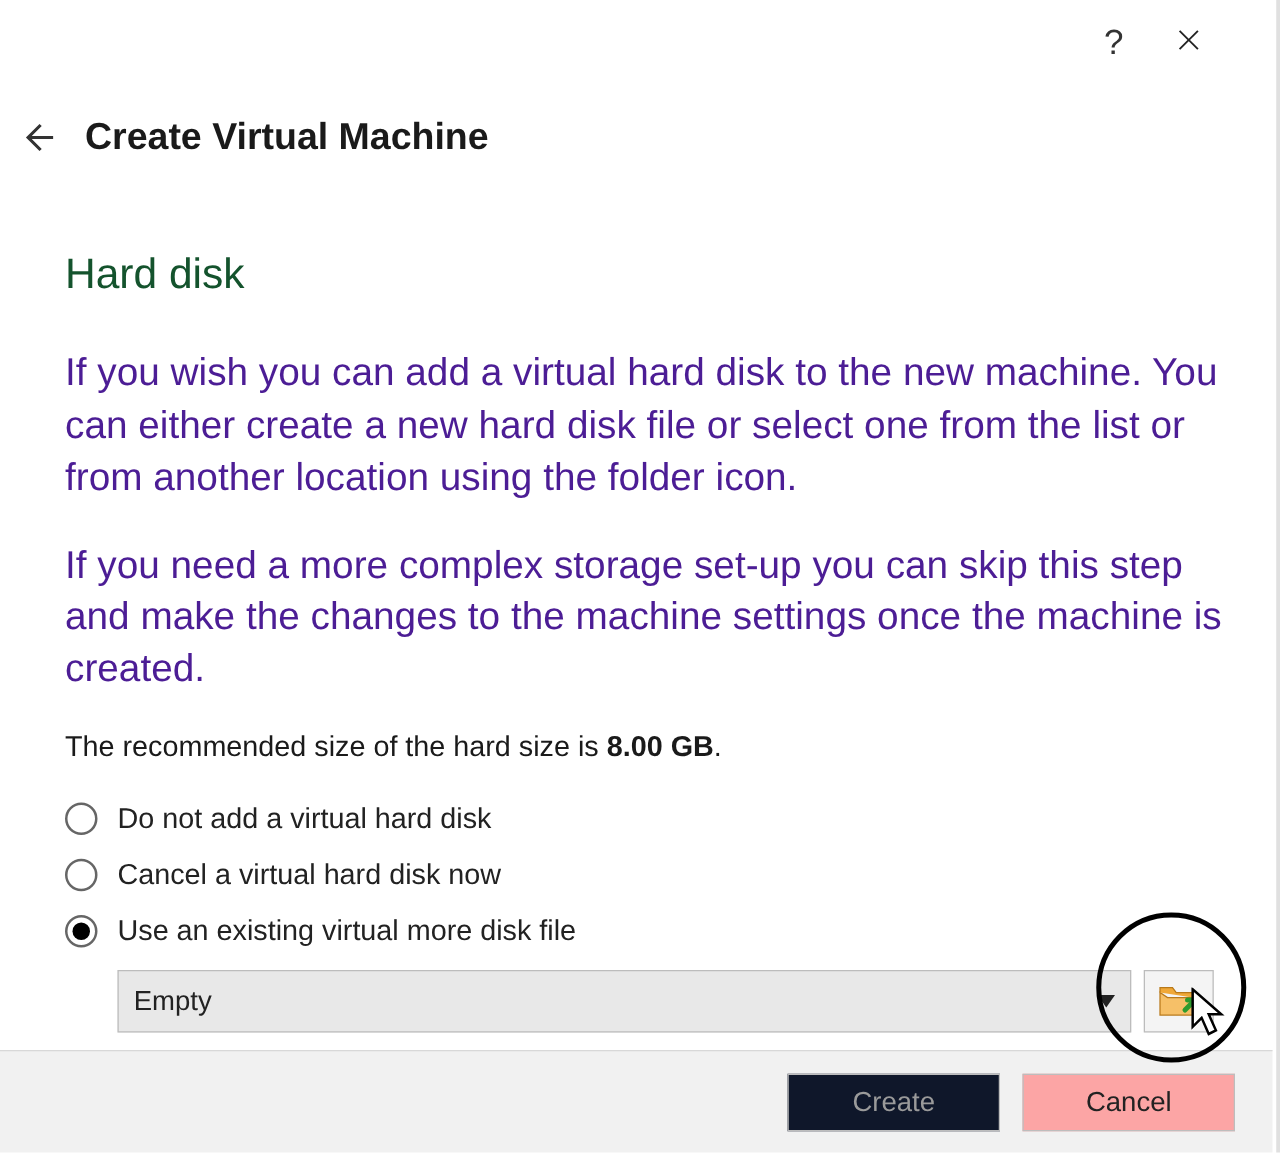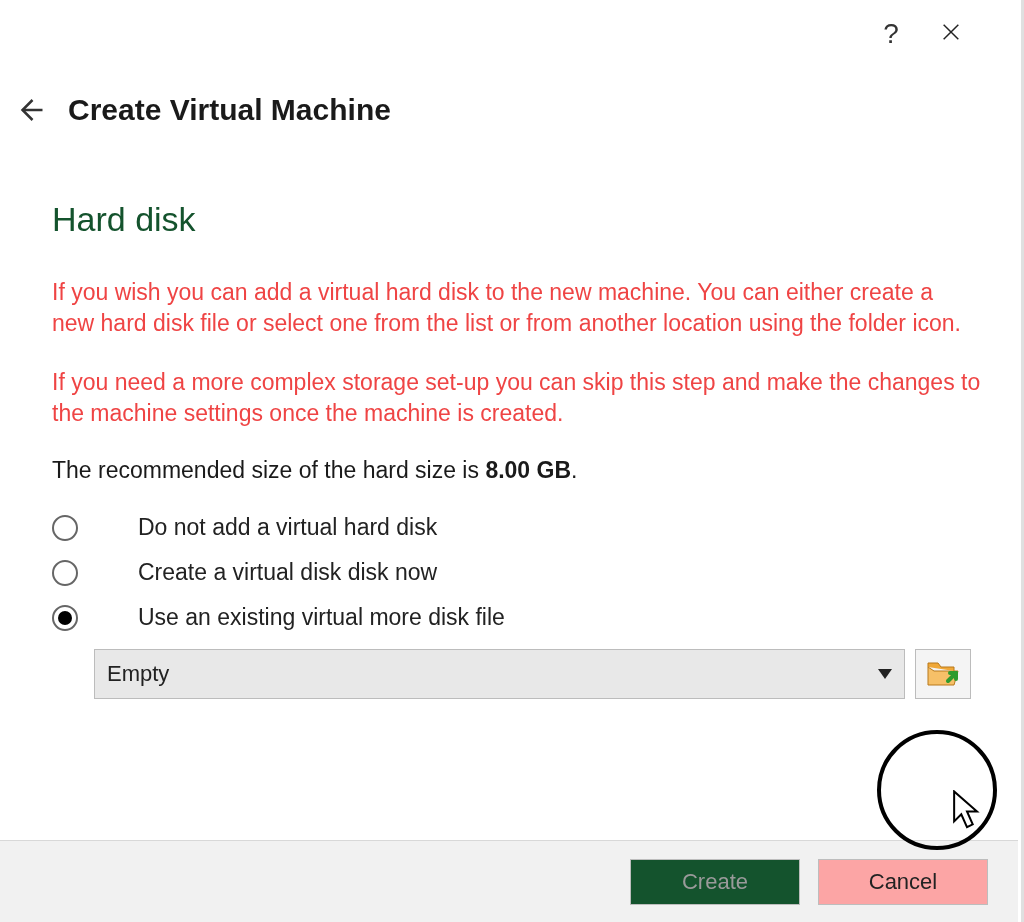--- a/index.html
+++ b/index.html
@@ -59,33 +59,32 @@
       padding: 0 40px 0 52px;
     }
     .section-heading {
       font-size: 34px;
       color: #14532d;
       font-weight: 400;
       margin-top: 70px;
       margin-bottom: 38px;
     }
     .body-text {
-      font-size: 23px;
+      font-size: 31px;
       line-height: 1.35;
-      color: #ef4444;
+      color: #4c1d95;
       margin-bottom: 28px;
     }
     .rec-line { font-size: 23px; margin-bottom: 30px; }
     .rec-line b { font-weight: 700; }
     .radio-group { margin-top: 4px; }
     .radio-row {
       display:flex; align-items:center;
       margin-bottom: 18px;
       cursor:pointer;
-      gap:44px;
     }
     .radio {
       width: 26px; height: 26px;
       border: 2px solid #666;
       border-radius: 50%;
       margin-right: 16px;
       display:flex; align-items:center; justify-content:center;
       flex-shrink:0;
     }
     .radio.selected::after {
@@ -138,21 +137,21 @@
       border-top:1px solid #d8d8d8;
       display:flex;
       justify-content:flex-end;
       align-items:center;
       padding-right: 30px;
       gap: 18px;
     }
     .btn {
       min-width: 170px;
       height: 46px;
-      background:#14532d;
+      background:#0f172a;
       border:1px solid #bdbdbd;
       font-size: 22px;
       display:flex; align-items:center; justify-content:center;
       cursor:pointer;
     }
     .btn.disabled { color:#9a9a9a; cursor:default; }
     .btn.primary { background:#fca5a5; color:#222; }
     
     .annotation-circle {
       position:absolute;
@@ -205,21 +204,21 @@
       <span>The recommended size of the hard size is </span><b>8.00 GB</b><span>.</span>
     </p>
 
     <div class="radio-group">
       <div class="radio-row">
         <span class="radio"></span>
         <span class="radio-label">Do not add a virtual hard disk</span>
       </div>
       <div class="radio-row">
         <span class="radio"></span>
-        <span class="radio-label">Create a virtual disk disk now</span>
+        <span class="radio-label">Cancel a virtual hard disk now</span>
       </div>
       <div class="radio-row">
         <span class="radio selected"></span>
         <span class="radio-label">Use an existing virtual more disk file</span>
       </div>
     </div>
 
     <div class="combo-row">
       <div class="combo">
         <span>Empty</span>

